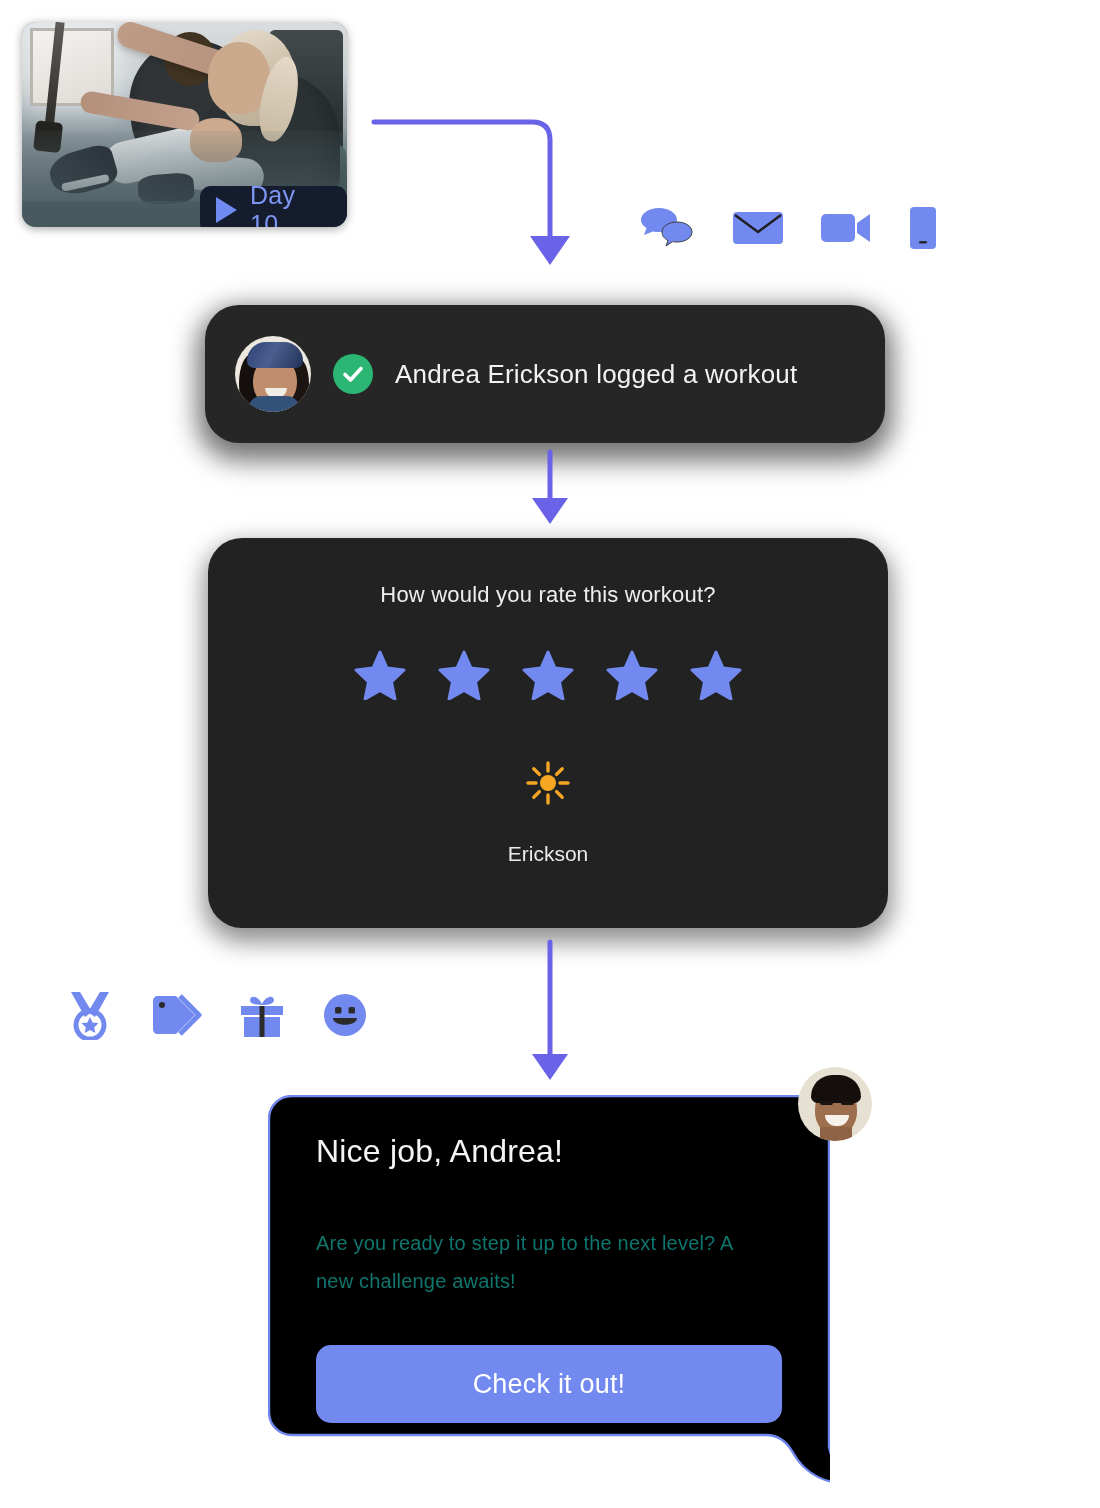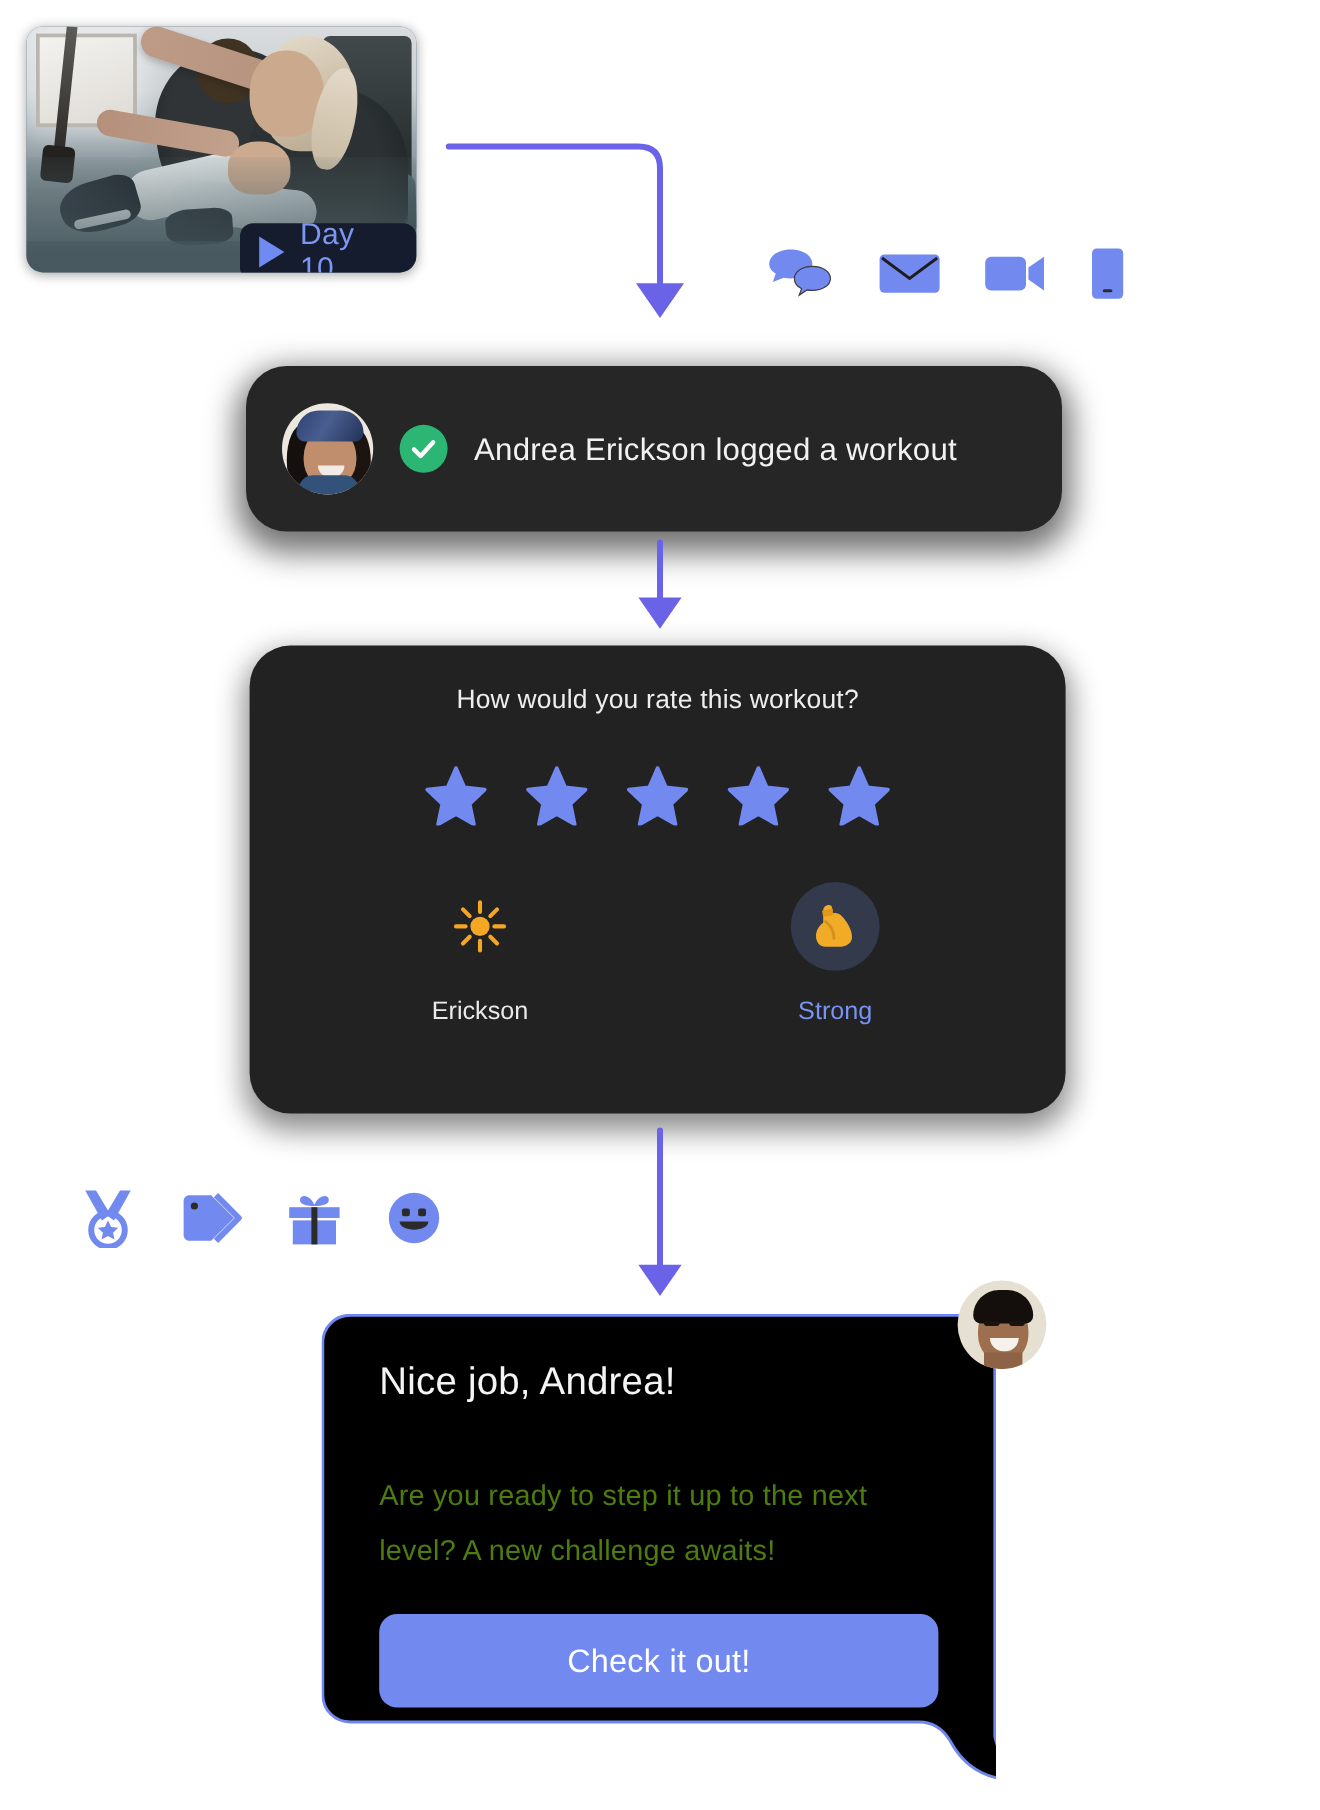--- a/index.html
+++ b/index.html
@@ -320,21 +320,21 @@
   #rating-card {
     position: absolute;
     left: 208px;
     top: 538px;
     width: 680px;
     height: 390px;
     border-radius: 34px;
     background: #222222;
     box-shadow: 0 10px 24px 4px rgba(0,0,0,.45);
     box-sizing: border-box;
-    padding-top: 32px;
+    padding-top: 44px;
   }
   #rating-question {
     text-align: center;
     color: #eeeeee;
     font-size: 22px;
     letter-spacing: .2px;
   }
   #star-row {
     margin-top: 42px;
     display: flex;
@@ -391,22 +391,22 @@
     top: 38px;
     right: 48px;
   }
   #bubble-line-1 {
     color: #f4f4f4;
     font-size: 32px;
     letter-spacing: .2px;
   }
   #bubble-line-2 {
     margin-top: 54px;
-    color: #4d7c0f;
-    font-size: 24px;
+    color: #0f766e;
+    font-size: 20px;
     line-height: 1.9;
     letter-spacing: .2px;
     max-width: 430px;
   }
   #cta-button {
     position: absolute;
     left: 48px;
     top: 250px;
     width: 466px;
     height: 78px;
@@ -584,30 +584,20 @@
               <line x1="8.8" y1="8.8" x2="14.4" y2="14.4"></line>
               <line x1="31.6" y1="31.6" x2="37.2" y2="37.2"></line>
               <line x1="8.8" y1="37.2" x2="14.4" y2="31.6"></line>
               <line x1="31.6" y1="14.4" x2="37.2" y2="8.8"></line>
             </g>
           </svg>
         </span>
         <span class="mood-label">Erickson</span>
       </div>
 
-      <div class="mood selected">
-        <span class="mood-emoji-wrap">
-          <svg width="46" height="46" viewBox="0 0 46 46">
-            <path d="M13 10 C13 6 17 4 20 6 L21 12 C21 12 25 11 28 14 C33 19 37 26 37 32 C37 37 32 40 26 40 L15 40 C10 40 7 36 7 31 C7 26 10 22 13 20 Z" fill="#f2ab27"></path>
-            <path d="M12 10 L21 8 L21 14 L13 15 Z" fill="#e09a17"></path>
-            <path d="M15 19 C19 22 22 27 22 33" fill="none" stroke="#d3901a" stroke-width="2.4" stroke-linecap="round"></path>
-          </svg>
-        </span>
-        <span class="mood-label">Strong</span>
-      </div>
 
     </div>
   </div>
 
   <svg id="arrow-3" class="arrow-svg" width="44" height="145" viewBox="0 0 44 145">
     <path d="M22 2 L22 118" fill="none" stroke="#6a63e8" stroke-width="5" stroke-linecap="round"></path>
     <path d="M22 140 L4 114 L40 114 Z" fill="#6a63e8"></path>
   </svg>
 
   <div id="engagement-icons">

